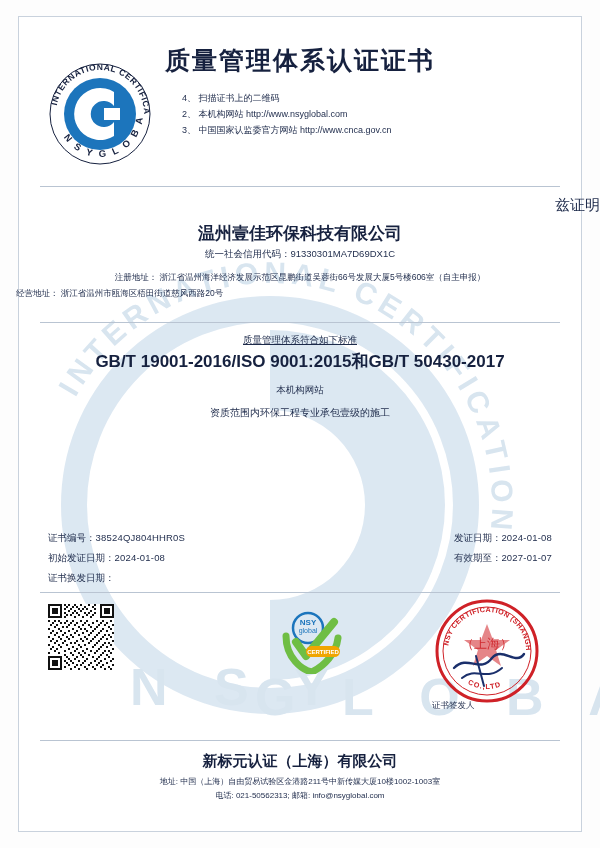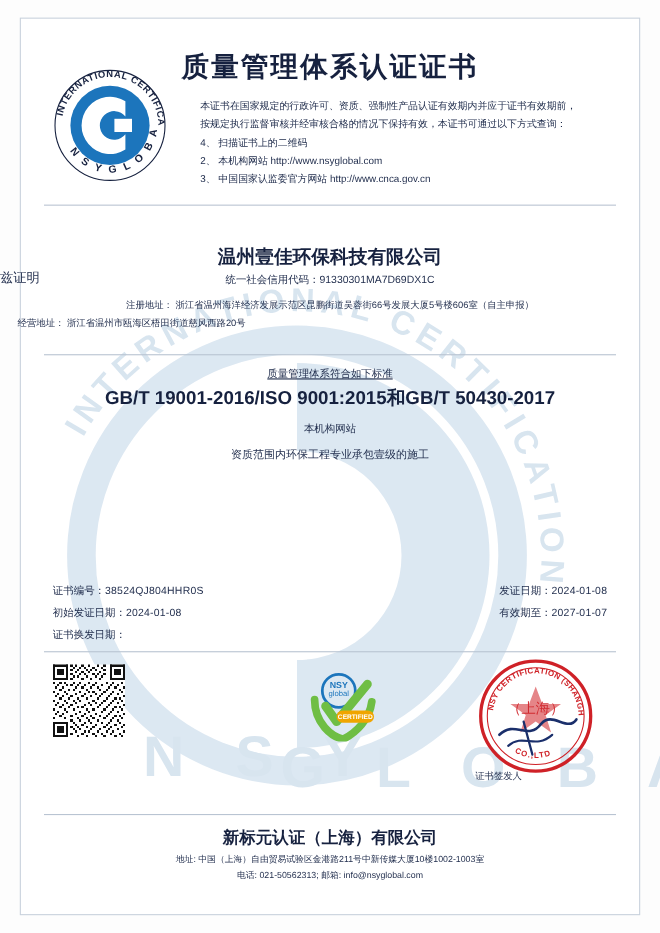--- a/index.html
+++ b/index.html
@@ -60,21 +60,21 @@
     position:absolute;left:40px;right:40px;
     border-top:1px solid #b9c4d2;
   }
   .rule-top{top:186px;}
   .rule-mid{top:322px;}
   .rule-low{top:592px;}
   .rule-bottom{top:740px;}
 
   .certify{
     position:absolute;left:0;right:0;top:196px;
-    text-align:left;font-size:12px;color:#1d2a4a;margin-top:48px;
+    text-align:right;font-size:15px;color:#1d2a4a;
   }
   .company{
     position:absolute;left:0;right:0;top:222px;
     text-align:center;font-size:17px;font-weight:bold;color:#16213f;
   }
   .credit{
     position:absolute;left:0;right:0;top:248px;
     text-align:center;font-size:9.5px;color:#1d2a4a;
   }
   .addr1{
@@ -176,21 +176,20 @@
         </text>
         <text font-family="Liberation Sans, sans-serif" font-size="9.5" font-weight="bold" fill="#16213f" letter-spacing="2.5">
           <textPath href="#logobot" startOffset="18%">N S Y   G L O B A L</textPath>
         </text>
       </svg>
     </div>
 
     <div class="title">质量管理体系认证证书</div>
 
     <div class="intro">
-      <span class="ln">本证书在国家规定的行政许可、资质、强制性产品认证有效期内并应于证书有效期前，按规定执行监督审核并经审核合格的情况下保持有效，本证书可通过以下方式查询：</span>
       <ol>
         <li>4、  扫描证书上的二维码</li>
         <li>2、  本机构网站 http://www.nsyglobal.com</li>
         <li>3、  中国国家认监委官方网站 http://www.cnca.gov.cn</li>
       </ol>
     </div>
 
     <div class="rule rule-top"></div>
 
     <div class="certify">兹证明</div>

